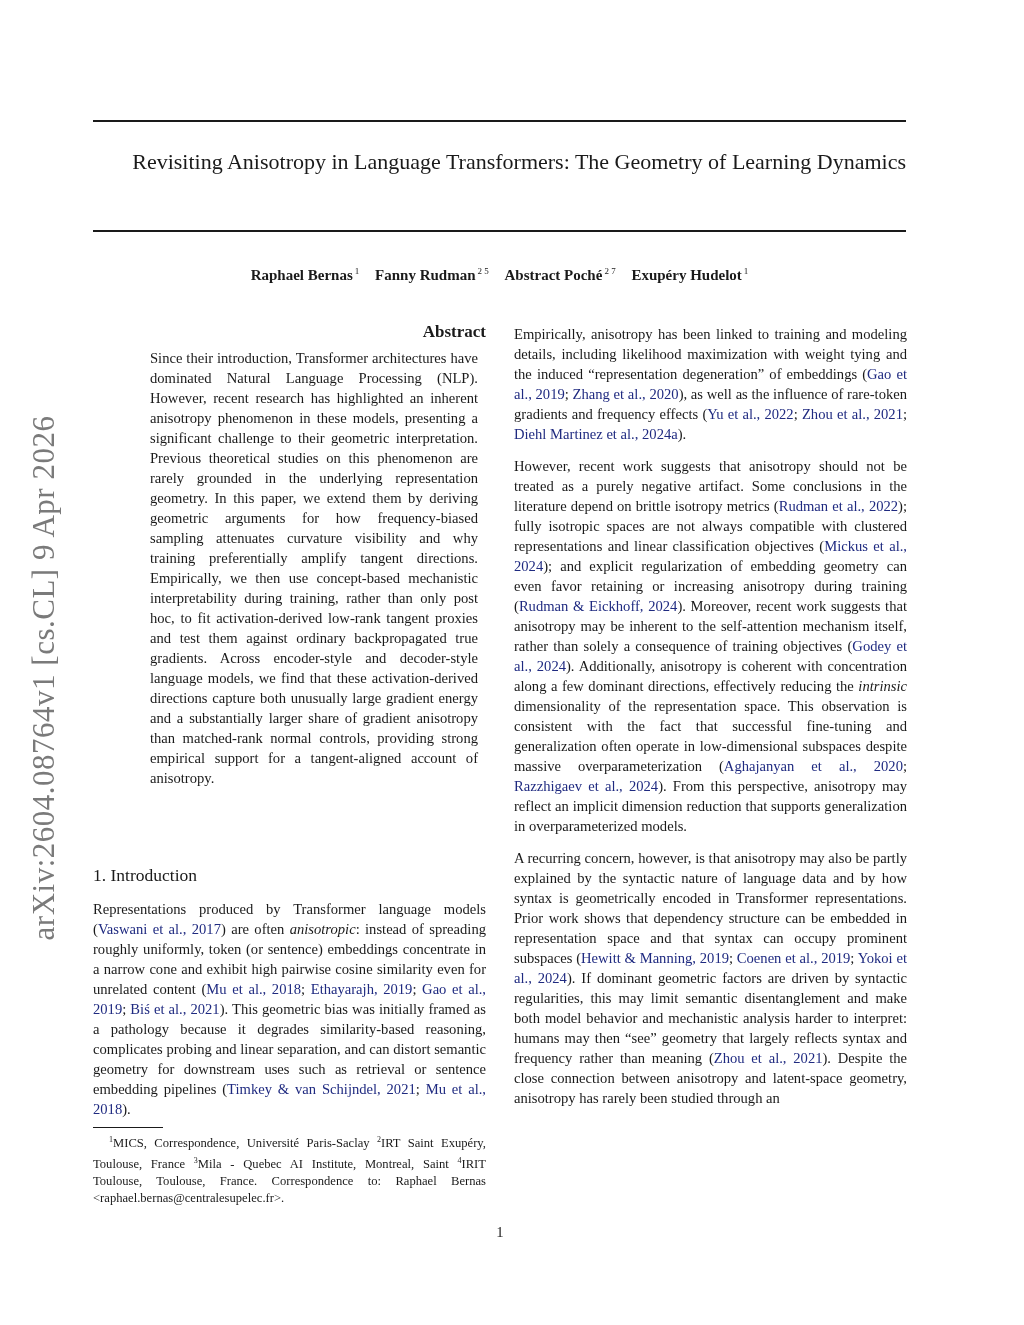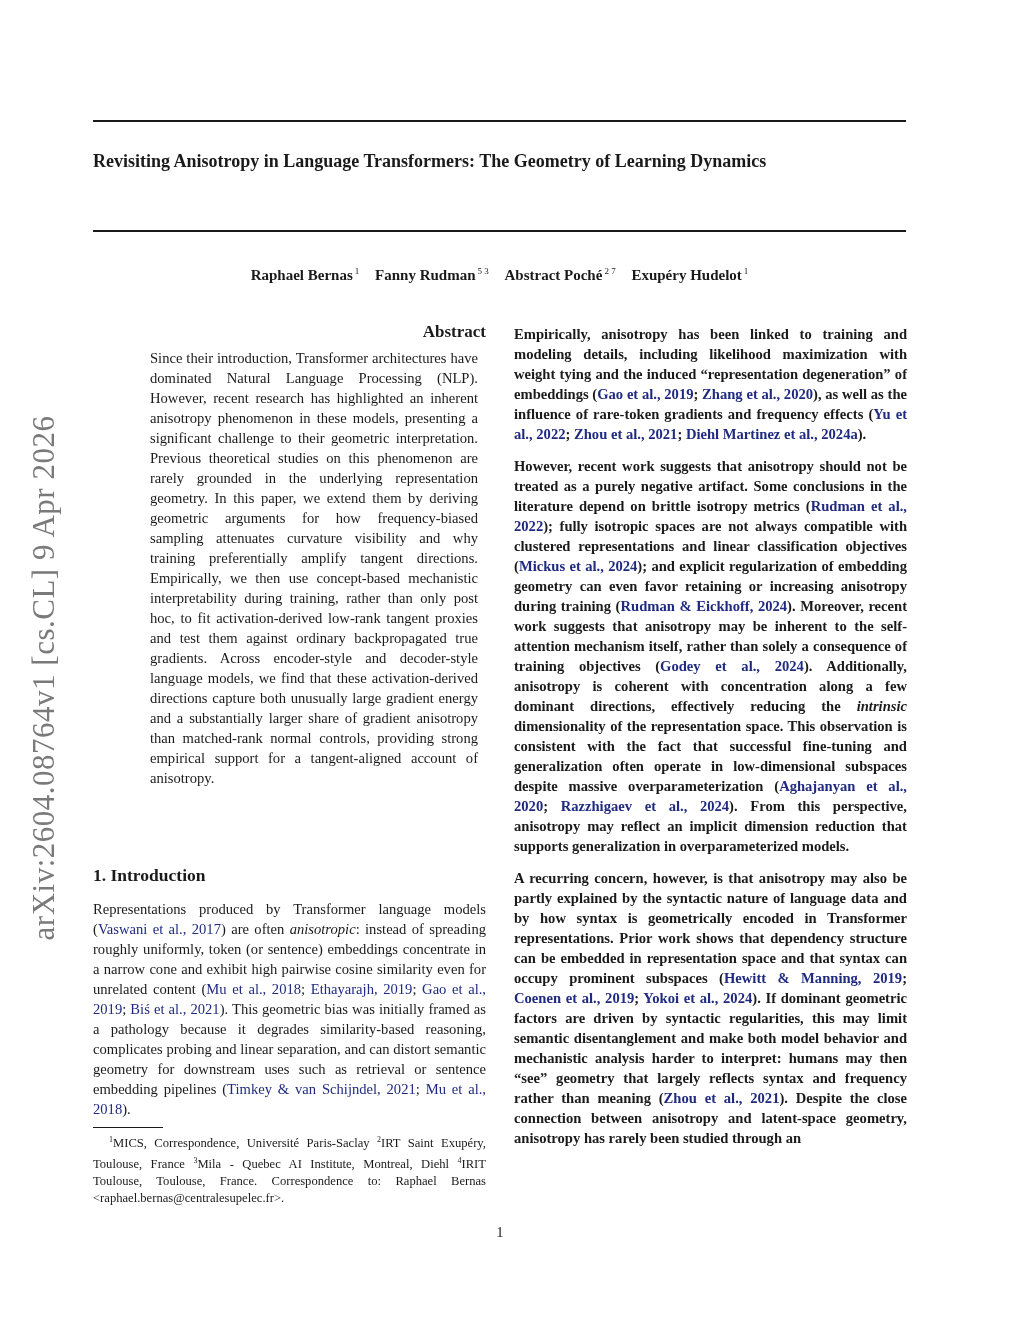--- a/index.html
+++ b/index.html
@@ -5,40 +5,40 @@
   html, body { margin: 0; padding: 0; background: #ffffff; }
   body {
     width: 1024px; height: 1325px; position: relative; overflow: hidden;
     font-family: "Liberation Serif", "DejaVu Serif", serif; color: #1a1a1a;
   }
   .rule { position: absolute; left: 93px; width: 813px; height: 2px; background: #1a1a1a; }
   .rule.top { top: 120px; }
   .rule.bottom { top: 230px; }
   .title {
     position: absolute; top: 146px; left: 93px; width: 813px;
-    text-align: left; font-weight: bold; font-size: 18px; line-height: 31px;
+    text-align: right; font-weight: normal; font-size: 22px; line-height: 31px;
   }
   .authors {
     position: absolute; top: 266px; left: 93px; width: 813px;
     text-align: center; font-weight: bold; font-size: 15px;
   }
   .authors .author { margin: 0 6px; }
   .authors sup { font-weight: normal; font-size: 9px; vertical-align: 6px; margin-left: 2px; }
   .arxiv-stamp {
     position: absolute; left: 44px; top: 678px; transform: translate(-50%, -50%) rotate(-90deg);
     white-space: nowrap; font-size: 31px; color: #7a7a7a; letter-spacing: 0.5px;
   }
-  .col { position: absolute; font-size: 14.6px; line-height: 20px; text-align: justify; hyphens: manual; font-weight: bold; }
+  .col { position: absolute; font-size: 14.6px; line-height: 20px; text-align: justify; hyphens: manual; }
   .col.right { left: 514px; width: 393px; top: 324px; }
   .abstract-head {
     position: absolute; left: 93px; width: 393px; top: 322px;
     text-align: right; font-weight: bold; font-size: 17px;
   }
   .abstract-body { position: absolute; left: 126px; width: 328px; top: 348px; font-size: 14.6px; line-height: 20px; text-align: justify; margin-left: 24px; }
-  .section-head { position: absolute; left: 93px; top: 865px; font-weight: bold; font-size: 17.5px; }
+  .section-head { position: absolute; left: 93px; top: 865px; font-weight: normal; font-size: 17.5px; }
   .intro-para { position: absolute; left: 93px; width: 393px; top: 899px; font-size: 14.6px; line-height: 20px; text-align: justify; }
   p { margin: 0 0 12px 0; }
   .cite { color: #1f2a80; }
   em { font-style: italic; }
   .fn-rule { position: absolute; left: 93px; top: 1127px; width: 70px; height: 1px; background: #1a1a1a; }
   .footnote {
     position: absolute; left: 93px; width: 393px; top: 1131px;
     font-size: 12.6px; line-height: 17px; text-align: justify; text-indent: 16px;
   }
   .footnote sup { font-size: 8px; vertical-align: 5px; }
@@ -48,36 +48,36 @@
 <body>
 
 <div class="arxiv-stamp">arXiv:2604.08764v1  [cs.CL]  9 Apr 2026</div>
 
 <div class="rule top"></div>
 <h1 class="title" style="margin:0">Revisiting Anisotropy in Language Transformers: The Geometry of Learning Dynamics</h1>
 <div class="rule bottom"></div>
 
 <div class="authors">
   <span class="author"><span>Raphael Bernas</span><sup>1</sup></span>
-  <span class="author"><span>Fanny Rudman</span><sup>5 3</sup></span>
+  <span class="author"><span>Fanny Rudman</span><sup>2 5</sup></span>
   <span class="author"><span>Abstract Poché</span><sup>2 7</sup></span>
   <span class="author"><span>Exupéry Hudelot</span><sup>1</sup></span>
 </div>
 
 <div class="abstract-head">Abstract</div>
 <div class="abstract-body">Since their introduction, Transformer architectures have dominated Natural Language Processing (NLP). However, recent research has highlighted an inherent anisotropy phenomenon in these models, presenting a significant challenge to their geometric interpretation. Previous theoretical studies on this phenomenon are rarely grounded in the underlying representation geometry. In this paper, we extend them by deriving geometric arguments for how frequency-biased sampling attenuates curvature visibility and why training preferentially amplify tangent directions. Empirically, we then use concept-based mechanistic interpretability during training, rather than only post hoc, to fit activation-derived low-rank tangent proxies and test them against ordinary backpropagated true gradients. Across encoder-style and decoder-style language models, we find that these activation-derived directions capture both unusually large gradient energy and a substantially larger share of gradient anisotropy than matched-rank normal controls, providing strong empirical support for a tangent-aligned account of anisotropy.</div>
 
 <div class="section-head">1. Introduction</div>
 <div class="intro-para">
   <span>Representations produced by Transformer language models (</span><a class="cite">Vaswani et al., 2017</a><span>) are often </span><em>anisotropic</em><span>: instead of spreading roughly uniformly, token (or sentence) embeddings concentrate in a narrow cone and exhibit high pairwise cosine similarity even for unrelated content (</span><a class="cite">Mu et al., 2018</a><span>; </span><a class="cite">Ethayarajh, 2019</a><span>; </span><a class="cite">Gao et al., 2019</a><span>; </span><a class="cite">Biś et al., 2021</a><span>). This geometric bias was initially framed as a pathology because it degrades similarity-based reasoning, complicates probing and linear separation, and can distort semantic geometry for downstream uses such as retrieval or sentence embedding pipelines (</span><a class="cite">Timkey &amp; van Schijndel, 2021</a><span>; </span><a class="cite">Mu et al., 2018</a><span>).</span>
 </div>
 
 <div class="fn-rule"></div>
 <div class="footnote">
-  <sup>1</sup><span>MICS, Correspondence, Université Paris-Saclay </span><sup>2</sup><span>IRT Saint Exupéry, Toulouse, France </span><sup>3</sup><span>Mila - Quebec AI Institute, Montreal, Diehl </span><sup>4</sup><span>IRIT Toulouse, Toulouse, France.  Correspondence to: Raphael Bernas &lt;raphael.bernas@centralesupelec.fr&gt;.</span>
+  <sup>1</sup><span>MICS, Correspondence, Université Paris-Saclay </span><sup>2</sup><span>IRT Saint Exupéry, Toulouse, France </span><sup>3</sup><span>Mila - Quebec AI Institute, Montreal, Saint </span><sup>4</sup><span>IRIT Toulouse, Toulouse, France.  Correspondence to: Raphael Bernas &lt;raphael.bernas@centralesupelec.fr&gt;.</span>
 </div>
 
 <div class="col right">
   <p>
     <span>Empirically, anisotropy has been linked to training and modeling details, including likelihood maximization with weight tying and the induced “representation degeneration” of embeddings (</span><a class="cite">Gao et al., 2019</a><span>; </span><a class="cite">Zhang et al., 2020</a><span>), as well as the influence of rare-token gradients and frequency effects (</span><a class="cite">Yu et al., 2022</a><span>; </span><a class="cite">Zhou et al., 2021</a><span>; </span><a class="cite">Diehl Martinez et al., 2024a</a><span>).</span>
   </p>
   <p>
     <span>However, recent work suggests that anisotropy should not be treated as a purely negative artifact. Some conclusions in the literature depend on brittle isotropy metrics (</span><a class="cite">Rudman et al., 2022</a><span>); fully isotropic spaces are not always compatible with clustered representations and linear classification objectives (</span><a class="cite">Mickus et al., 2024</a><span>); and explicit regularization of embedding geometry can even favor retaining or increasing anisotropy during training (</span><a class="cite">Rudman &amp; Eickhoff, 2024</a><span>). Moreover, recent work suggests that anisotropy may be inherent to the self-attention mechanism itself, rather than solely a consequence of training objectives (</span><a class="cite">Godey et al., 2024</a><span>). Additionally, anisotropy is coherent with concentration along a few dominant directions, effectively reducing the </span><em>intrinsic</em><span> dimensionality of the representation space.  This observation is consistent with the fact that successful fine-tuning and generalization often operate in low-dimensional subspaces despite massive overparameterization (</span><a class="cite">Aghajanyan et al., 2020</a><span>; </span><a class="cite">Razzhigaev et al., 2024</a><span>). From this perspective, anisotropy may reflect an implicit dimension reduction that supports generalization in overparameterized models.</span>
   </p>
   <p>

